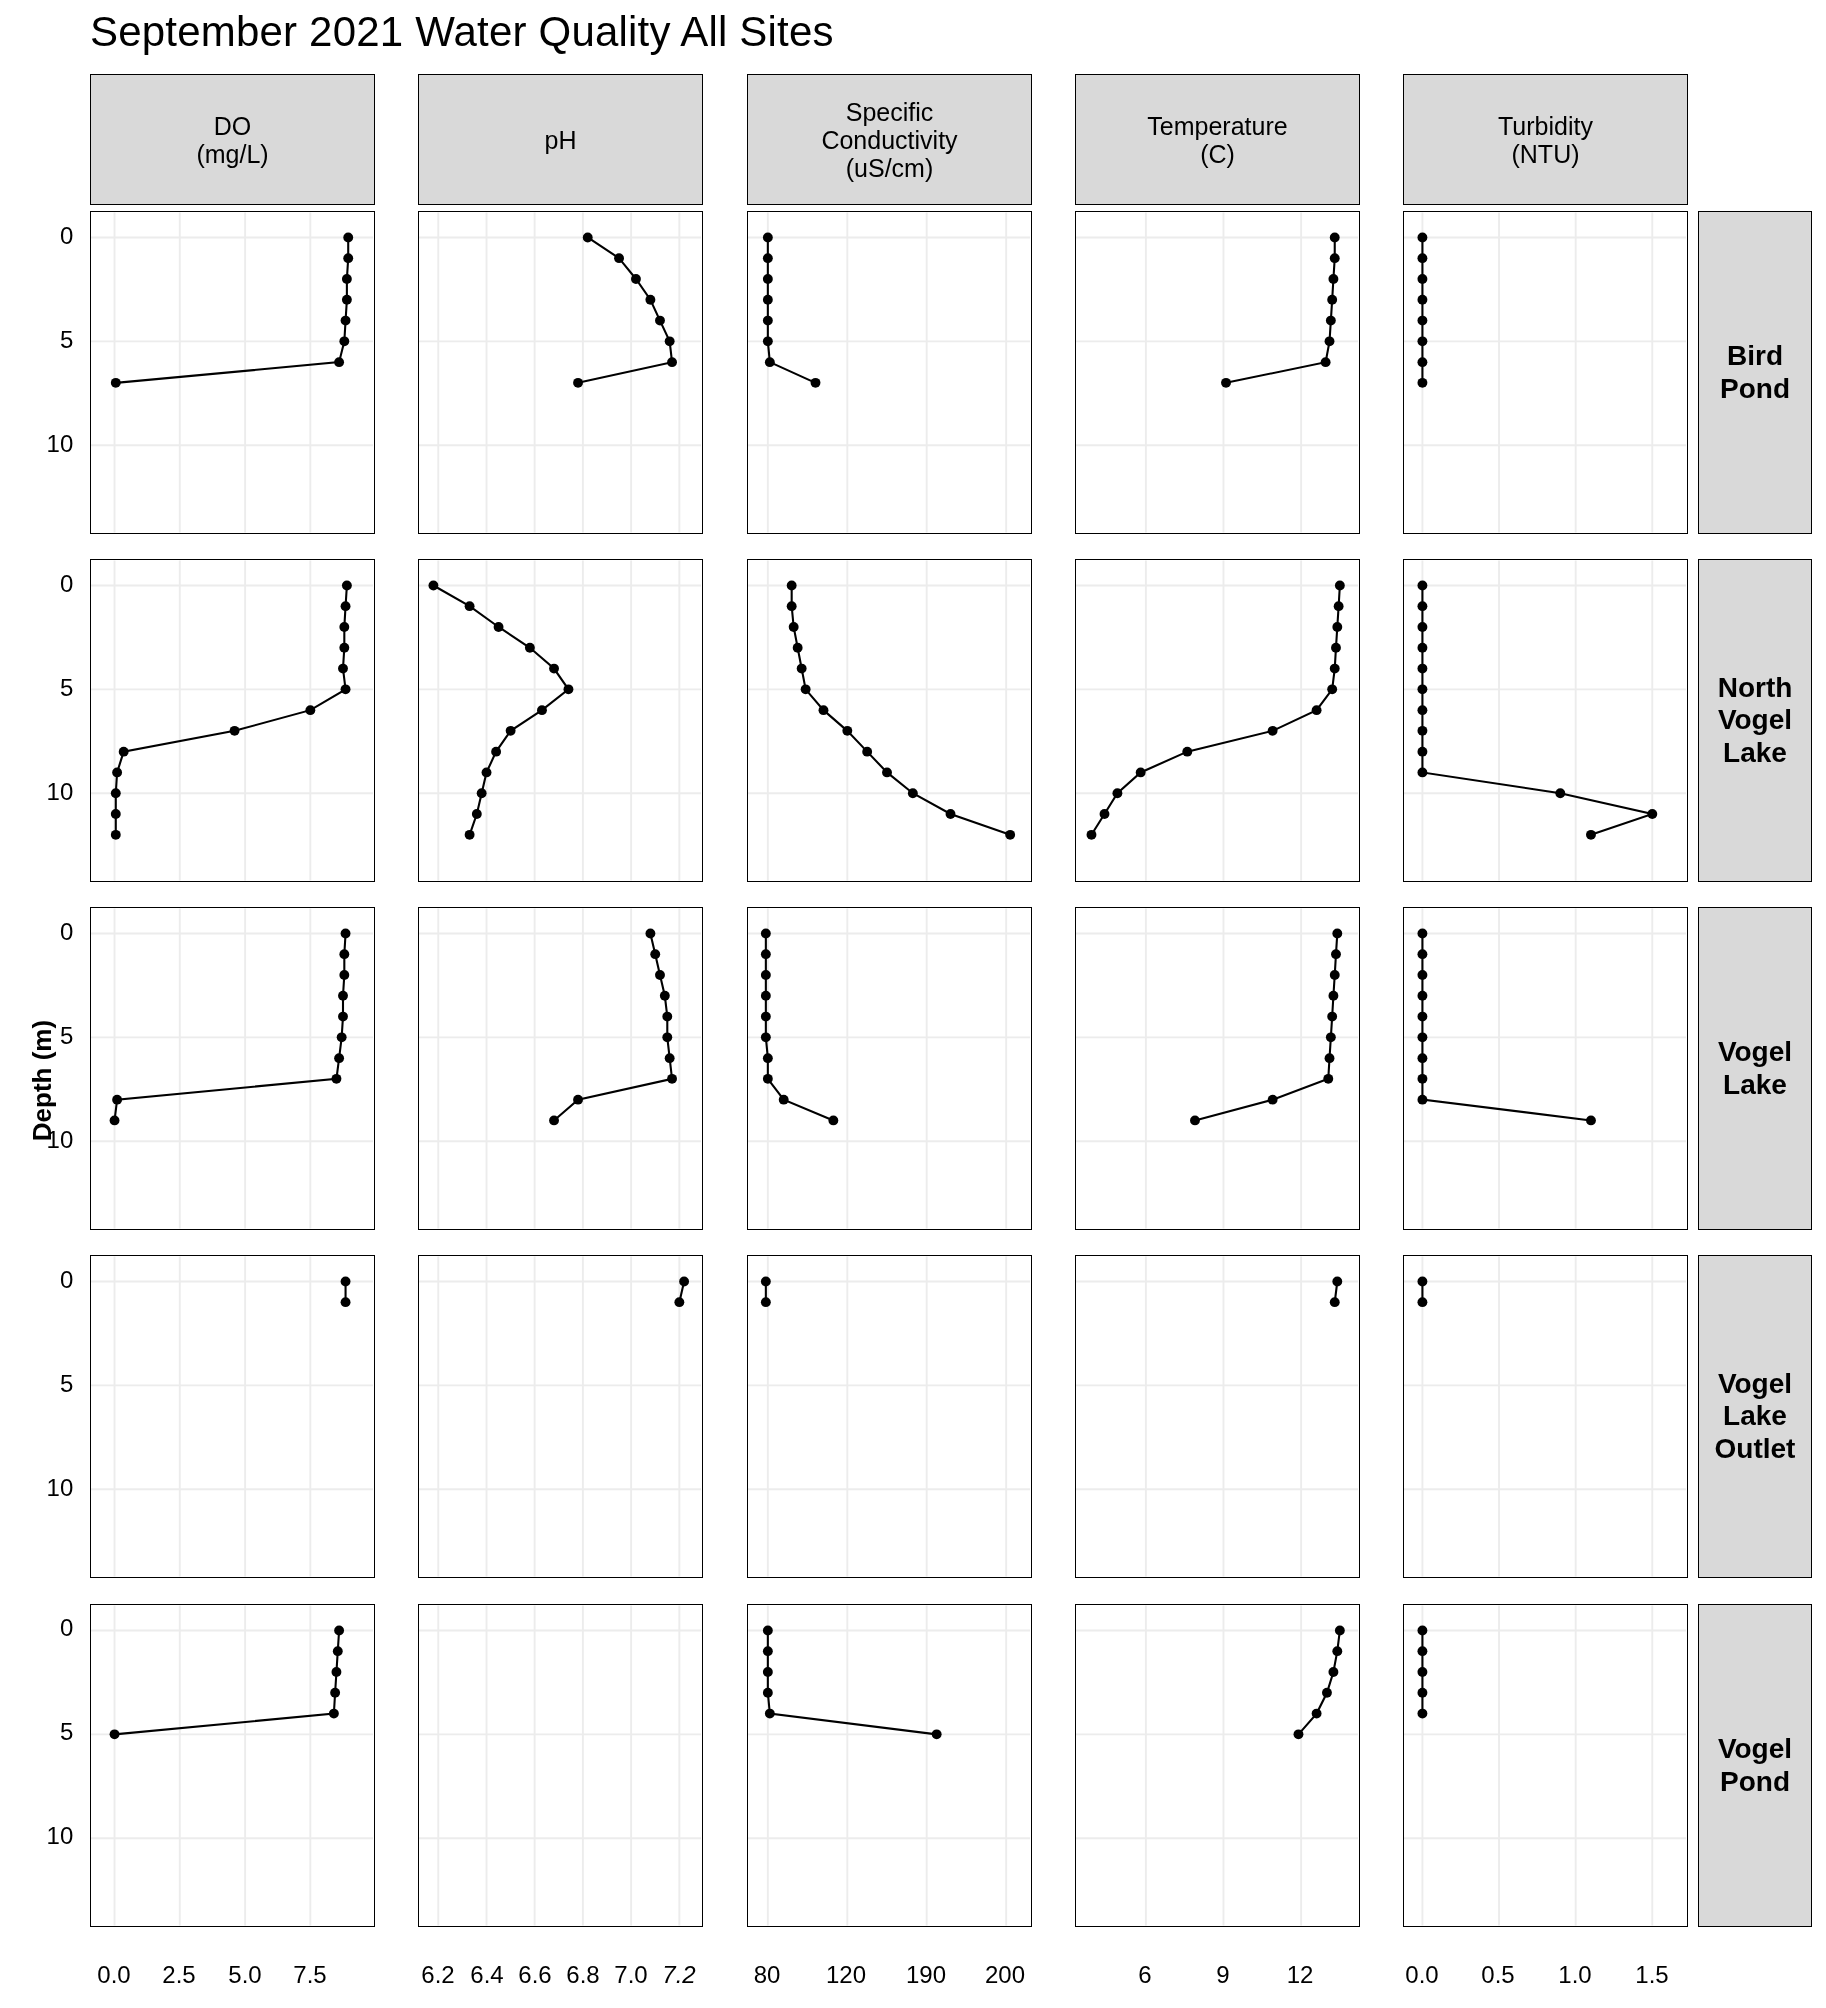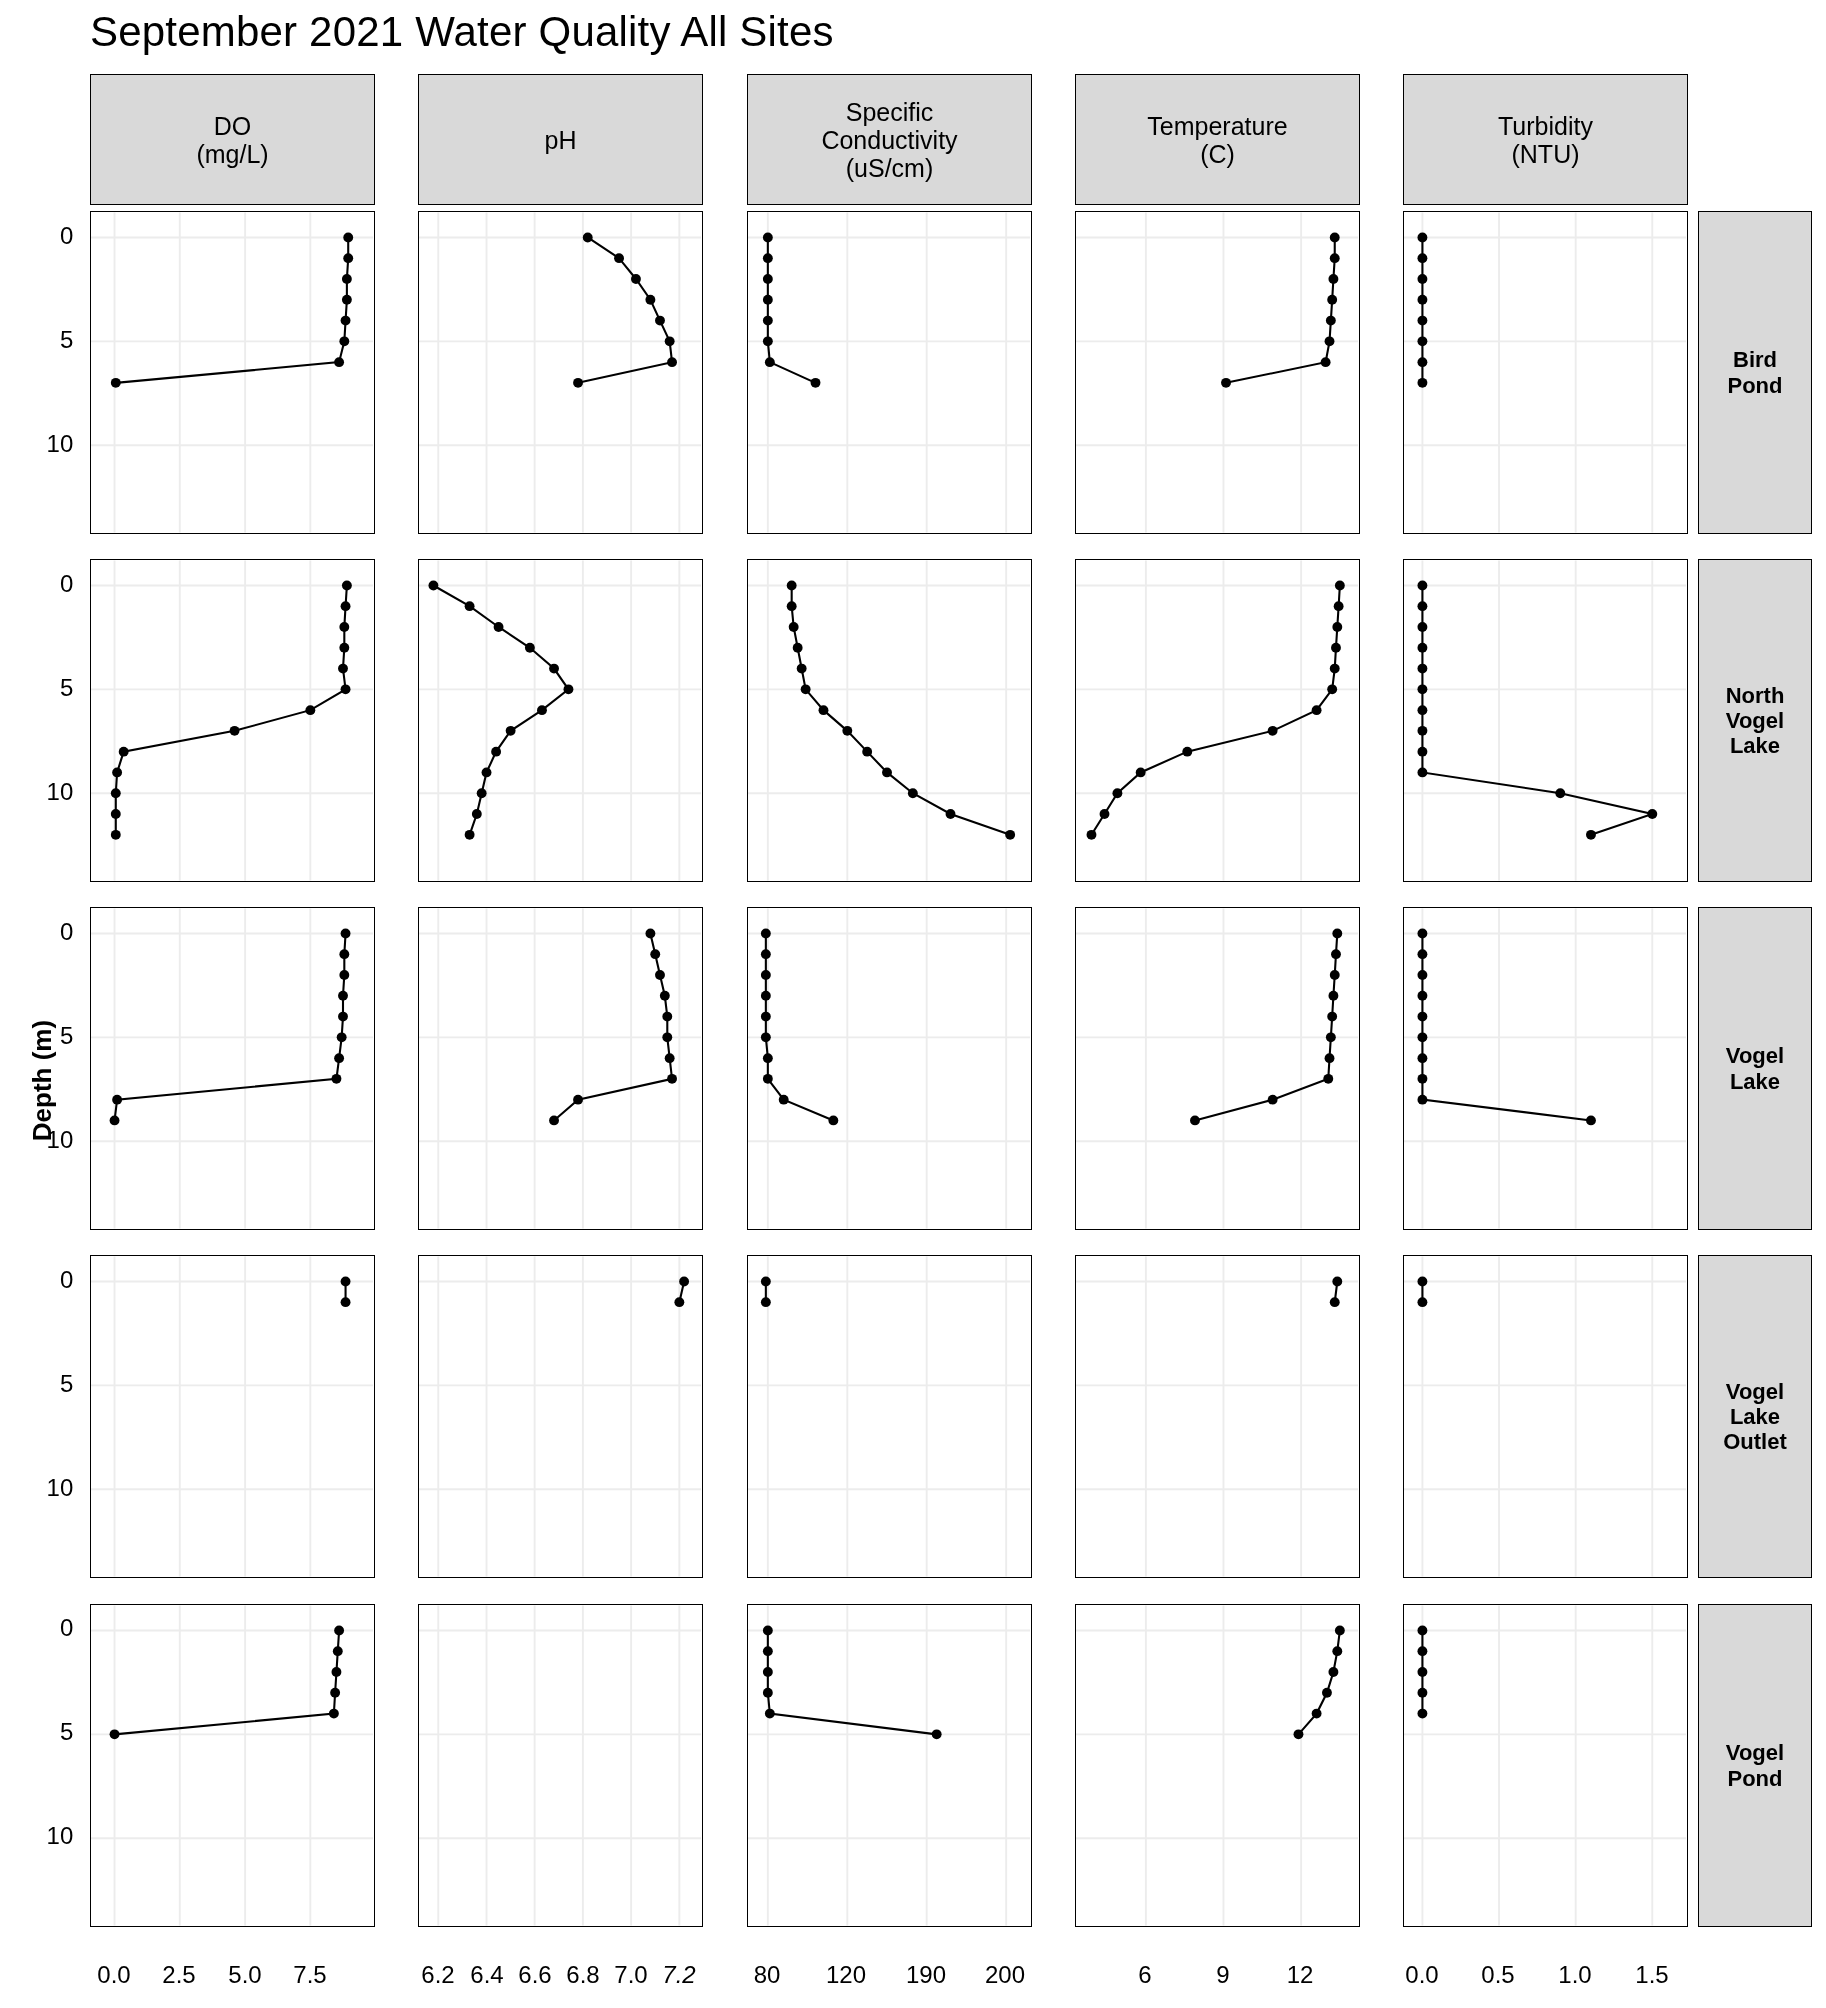--- a/index.html
+++ b/index.html
@@ -2,21 +2,21 @@
 <html style="font-size:15px"><head>
 <meta charset="utf-8">
 <style>
   html,body{margin:0;padding:0;background:#ffffff;}
   body{width:1826px;height:2009px;font-family:"Liberation Sans",sans-serif;color:#000;}
   #wrap{position:relative;width:1826px;height:1680px;}
   #title{position:absolute;left:90px;top:7.6px;font-size:42px;font-weight:400;letter-spacing:0.2px;white-space:nowrap;}
   #ylab{position:absolute;left:5.7px;top:0;width:38px;height:2009px;}
   #ylab span{position:absolute;left:-68px;top:1065px;width:209px;text-align:center;transform:rotate(-90deg);font-size:26px;font-weight:bold;display:block;}
   .colhdr{position:absolute;background:#d9d9d9;border:1.4px solid #000;box-sizing:border-box;display:flex;align-items:center;justify-content:center;text-align:center;font-size:25px;font-weight:normal;line-height:1.12;}
-  .rowhdr{position:absolute;background:#d9d9d9;border:1.4px solid #000;box-sizing:border-box;display:flex;align-items:center;justify-content:center;text-align:center;font-size:22px;font-weight:bold;line-height:1.15;}
+  .rowhdr{position:absolute;background:#d9d9d9;border:1.4px solid #000;box-sizing:border-box;display:flex;align-items:center;justify-content:center;text-align:center;font-size:28px;font-weight:bold;line-height:1.15;}
   .panel{position:absolute;border:1.4px solid #000;box-sizing:border-box;background:#fff;overflow:hidden;}
   .panel svg{display:block;}
   .ytick{position:absolute;text-align:right;font-size:24px;}
   .xtick{position:absolute;text-align:center;font-size:24px;margin-top:21px;}
 </style>
 </head>
 <body>
 
 <div id="wrap">
   <div id="title">September 2021 Water Quality All Sites</div>

